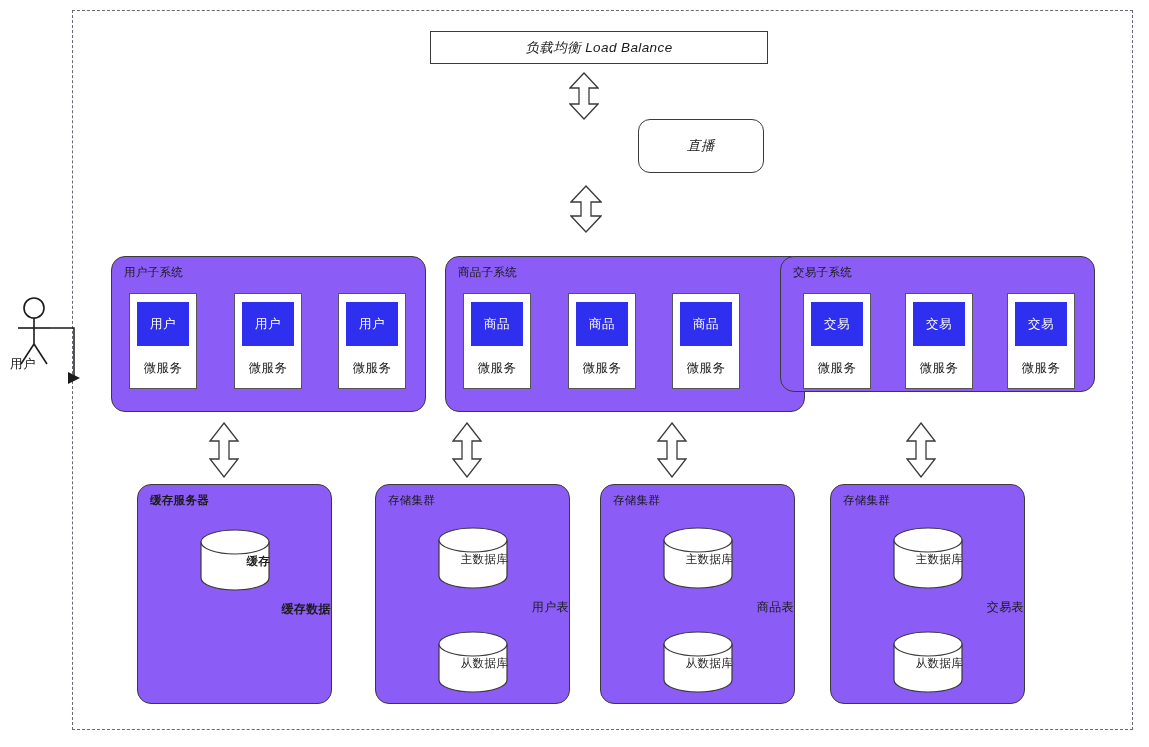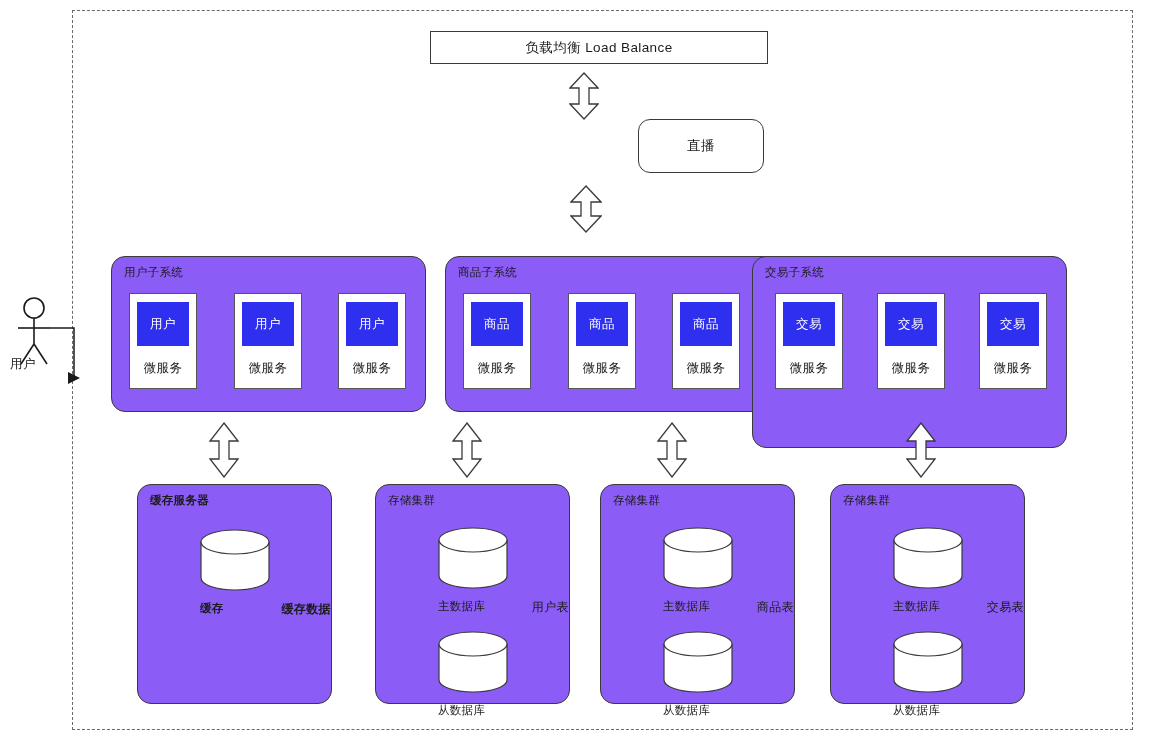--- a/index.html
+++ b/index.html
@@ -29,20 +29,21 @@
   .box {
     position: absolute;
     border: 1.3px solid #3a3a3a;
     background: #ffffff;
     display: flex;
     align-items: center;
     justify-content: center;
     color: #1b1b1b;
     font-size: 13.5px;
     letter-spacing: .4px;
+    font-style: italic;
   }
   .rounded { border-radius: 12px; }
   .group {
     position: absolute;
     border: 1.3px solid #3a3a3a;
     border-radius: 14px;
     background: #8b5cf6;
   }
   .group-title {
     position: absolute;
@@ -85,26 +86,25 @@
   .cyl {
     position: absolute;
     width: 70px; height: 62px;
   }
   .cyl svg { display:block; width:100%; height:100%; }
   .cyl-text {
     position: absolute;
     left: 0; right: 0;
     top: 50%;
     transform: translateY(-38%);
-    text-align: left;
+    text-align: right;
     font-size: 11.5px;
     color: #1b1b1b;
     letter-spacing: .3px;
     pointer-events: none;
-    margin-top: 47px;
   }
   .cap-label {
     position: absolute;
     text-align: right;
     font-size: 12px;
     color: #1b1b1b;
     letter-spacing: .4px;
     white-space: nowrap;
   }
 
@@ -178,21 +178,21 @@
     <div class="ms-card" style="left:122px; top:36px;">
       <div class="ms-head">商品</div>
       <div class="ms-label">微服务</div>
     </div>
     <div class="ms-card" style="left:226px; top:36px;">
       <div class="ms-head">商品</div>
       <div class="ms-label">微服务</div>
     </div>
   </div>
 
-  <div class="group" style="left:752px; top:256px; width:315px; height:192px;">
+  <div class="group" style="left:780px; top:256px; width:315px; height:136px;">
     <span class="group-title">交易子系统</span>
 
     <div class="ms-card" style="left:22px; top:36px;">
       <div class="ms-head">交易</div>
       <div class="ms-label">微服务</div>
     </div>
     <div class="ms-card" style="left:124px; top:36px;">
       <div class="ms-head">交易</div>
       <div class="ms-label">微服务</div>
     </div>

